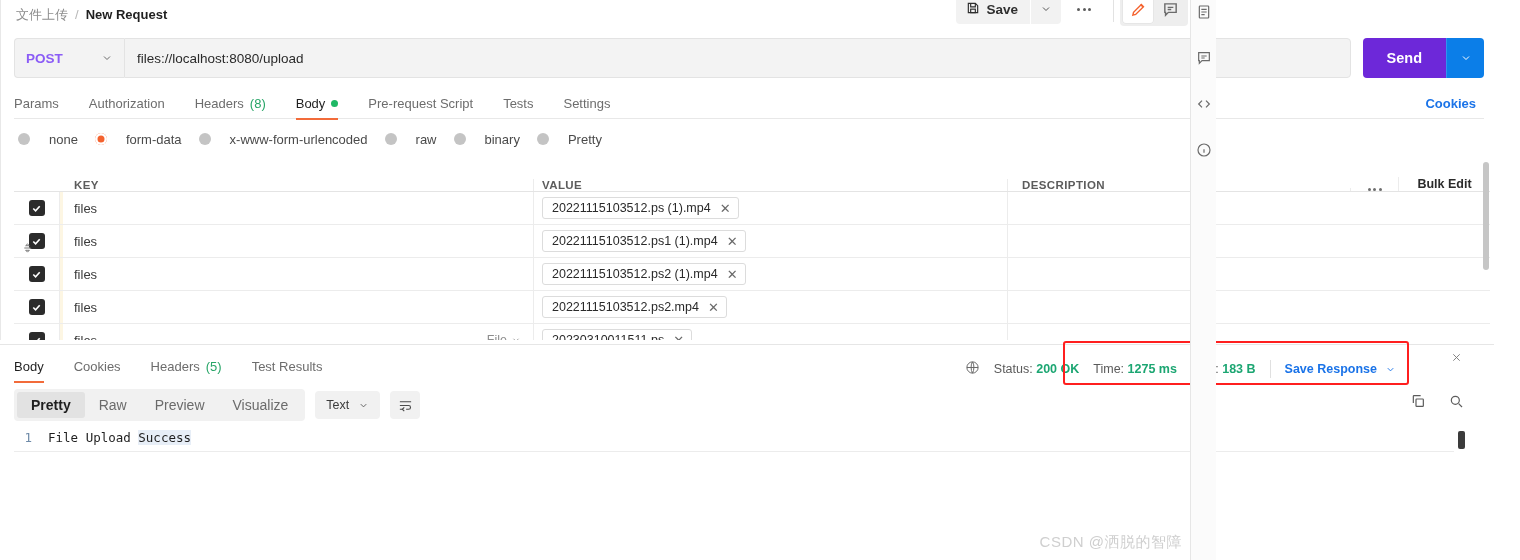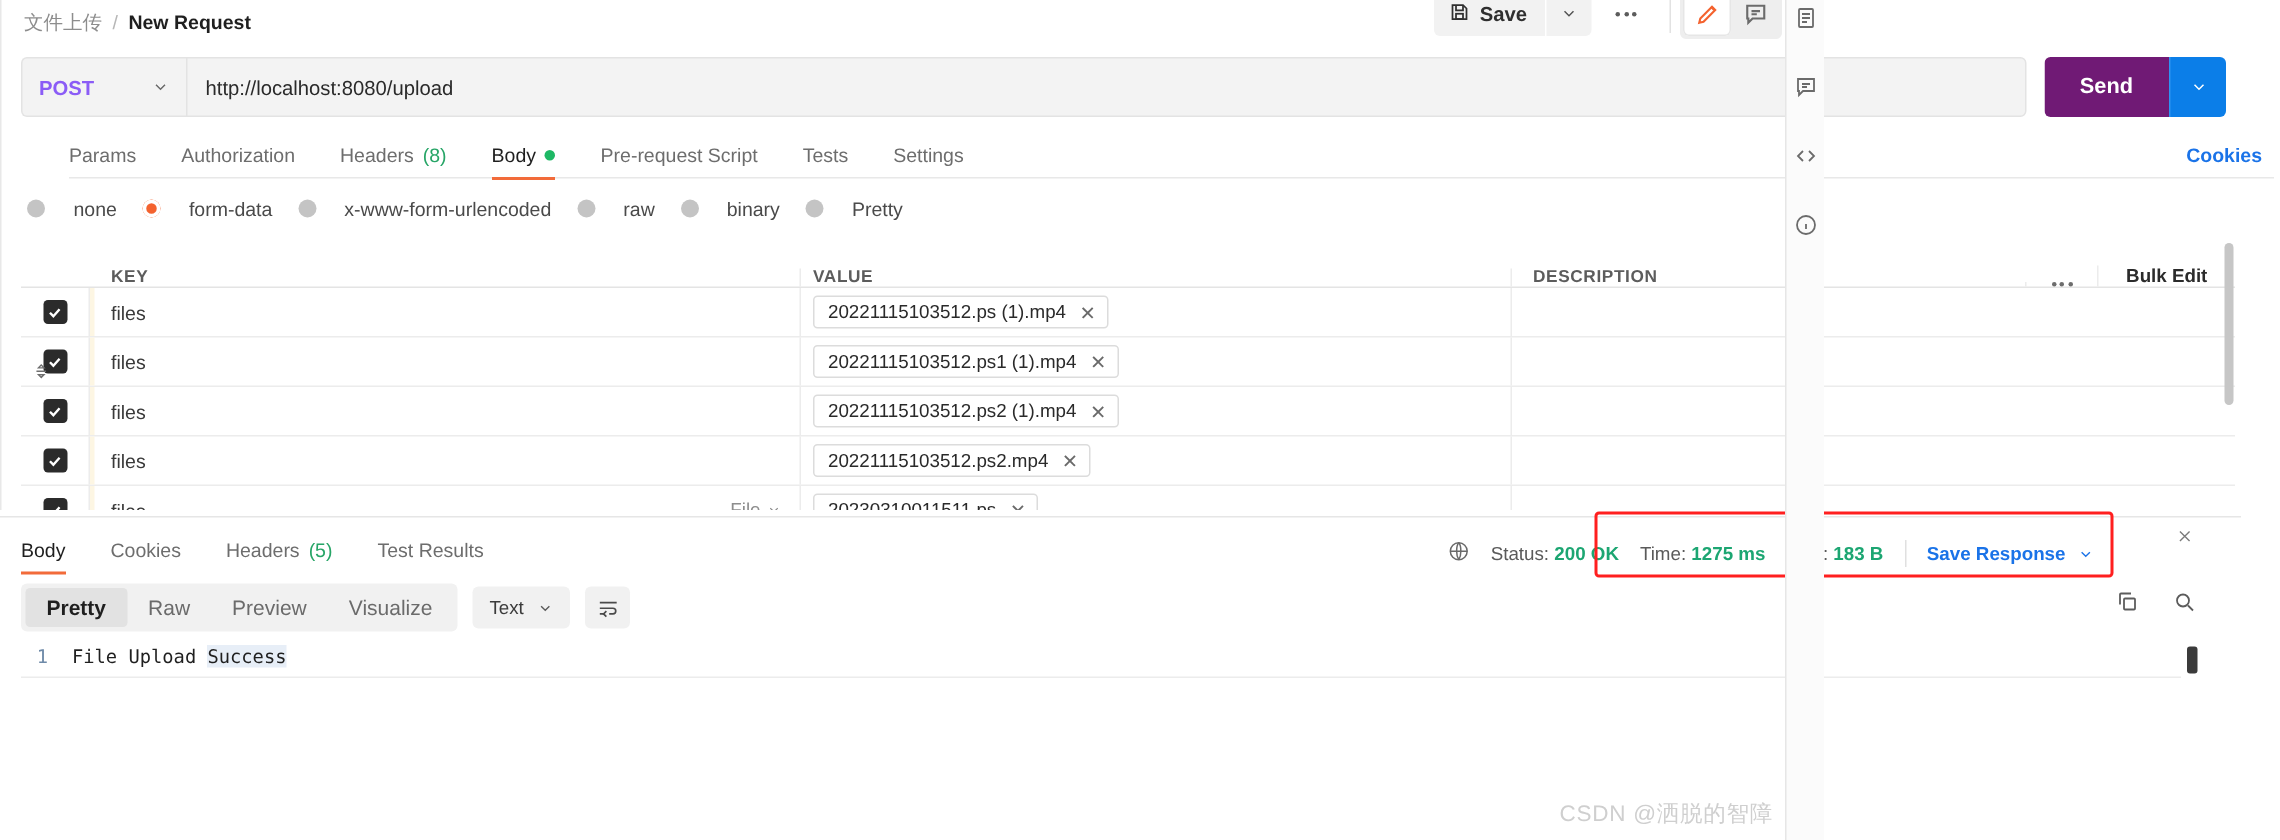--- a/index.html
+++ b/index.html
@@ -55,28 +55,28 @@
     width: 110px; height: 40px; background: #f3f3f3; border: 1px solid #e3e3e3; border-right: 0;
     border-radius: 4px 0 0 4px; display: flex; align-items: center; justify-content: space-between;
     padding: 0 11px; font-size: 13.5px; font-weight: bold; color: #8b5cf6;
   }
   .urlbox {
     flex: 1; height: 40px; background: #f3f3f3; border: 1px solid #e3e3e3;
     display: flex; align-items: center; padding: 0 12px; font-size: 13.5px; color: #2a2a2a;
     border-radius: 0 4px 4px 0;
   }
   .sendwrap { margin-left: 12px; display: flex; height: 40px; border-radius: 4px; overflow: hidden; }
-  .sendbtn { background: #701a75; color: #fff; font-size: 14.5px; font-weight: bold;
+  .sendbtn { background: #6d28d9; color: #fff; font-size: 14.5px; font-weight: bold;
     display: flex; align-items: center; padding: 0 24px; }
   .sendcaret { background: #0b7ee8; color: #fff; width: 38px; display: flex; align-items: center;
     justify-content: center; border-left: 1px solid #2f93f0; }
 
   
   .reqtabs { position: absolute; left: 14px; top: 88px; width: 1470px; height: 31px;
-    display: flex; align-items: center; border-bottom: 1px solid #e8e8e8; margin-left: 32px; }
+    display: flex; align-items: center; border-bottom: 1px solid #e8e8e8; }
   .rtab { font-size: 13px; color: #6d6d6d; margin-right: 30px; height: 31px; display: flex;
     align-items: center; gap: 6px; position: relative; }
   .rtab.sel { color: #1f1f1f; }
   .rtab.sel:after { content: ""; position: absolute; left: 0; right: 0; bottom: -1px; height: 2px; background: #f26b3a; }
   .cnt { color: #27a567; }
   .gdot { width: 7px; height: 7px; border-radius: 50%; background: #1eb865; display: inline-block; }
   .cookies { position: absolute; right: 8px; top: 0; height: 31px; display: flex; align-items: center;
     font-size: 13px; font-weight: bold; color: #1a73e8; }
 
   
@@ -206,21 +206,21 @@
   </div>
 
   <div class="urlrow">
     <div class="method">
       <span>POST</span>
       <svg width="12" height="12" viewBox="0 0 24 24" fill="none" stroke="#6a6a6a" stroke-width="2">
           <path d="M6 9l6 6 6-6"></path>
         </svg>
     </div>
     <div class="urlbox">
-      <span>http://localhost:8080/upload</span>
+      <span>files://localhost:8080/upload</span>
     </div>
     <div class="sendwrap">
       <div class="sendbtn">
         <span>Send</span>
       </div>
       <div class="sendcaret">
         <svg width="12" height="12" viewBox="0 0 24 24" fill="none" stroke="currentColor" stroke-width="2">
             <path d="M6 9l6 6 6-6"></path>
           </svg>
       </div>

